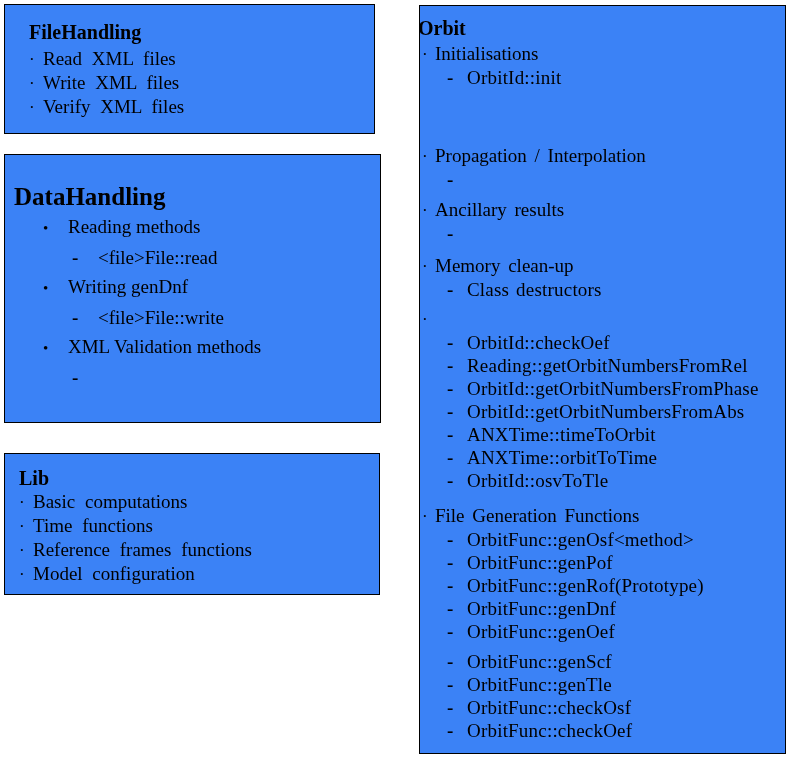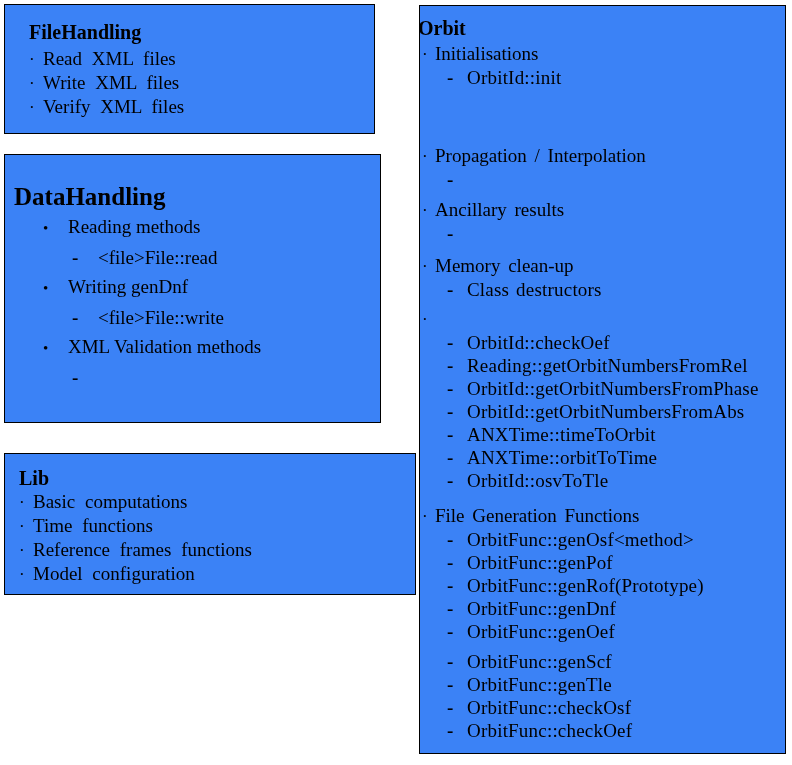--- a/index.html
+++ b/index.html
@@ -13,21 +13,21 @@
   }
   .box{
     position:absolute;
     border:1px solid #000000;
     background:#3b82f6;
     box-sizing:border-box;
     overflow:visible;
   }
   #box-filehandling{left:4px;top:4px;width:371px;height:130px;padding:14px 0 0 24px;}
   #box-datahandling{left:4px;top:154px;width:377px;height:269px;padding:30px 0 0 9px;}
-  #box-lib{left:4px;top:453px;width:412px;height:142px;padding:13px 16px 0 14px;}
+  #box-lib{left:4px;top:453px;width:376px;height:142px;padding:13px 16px 0 14px;}
   #box-orbit{left:419px;top:5px;width:367px;height:749px;padding:10px 0 0 2px;}
 
   .title{font-weight:bold;margin:0;}
   #box-filehandling .title{font-size:20px;line-height:26px;}
   #box-datahandling .title{font-size:25px;line-height:23px;margin-bottom:4px;}
   #box-lib .title{font-size:20px;line-height:23px;}
   #box-orbit .title{font-size:20px;line-height:24px;margin-left:-4px;}
 
   .row{
     display:flex;

